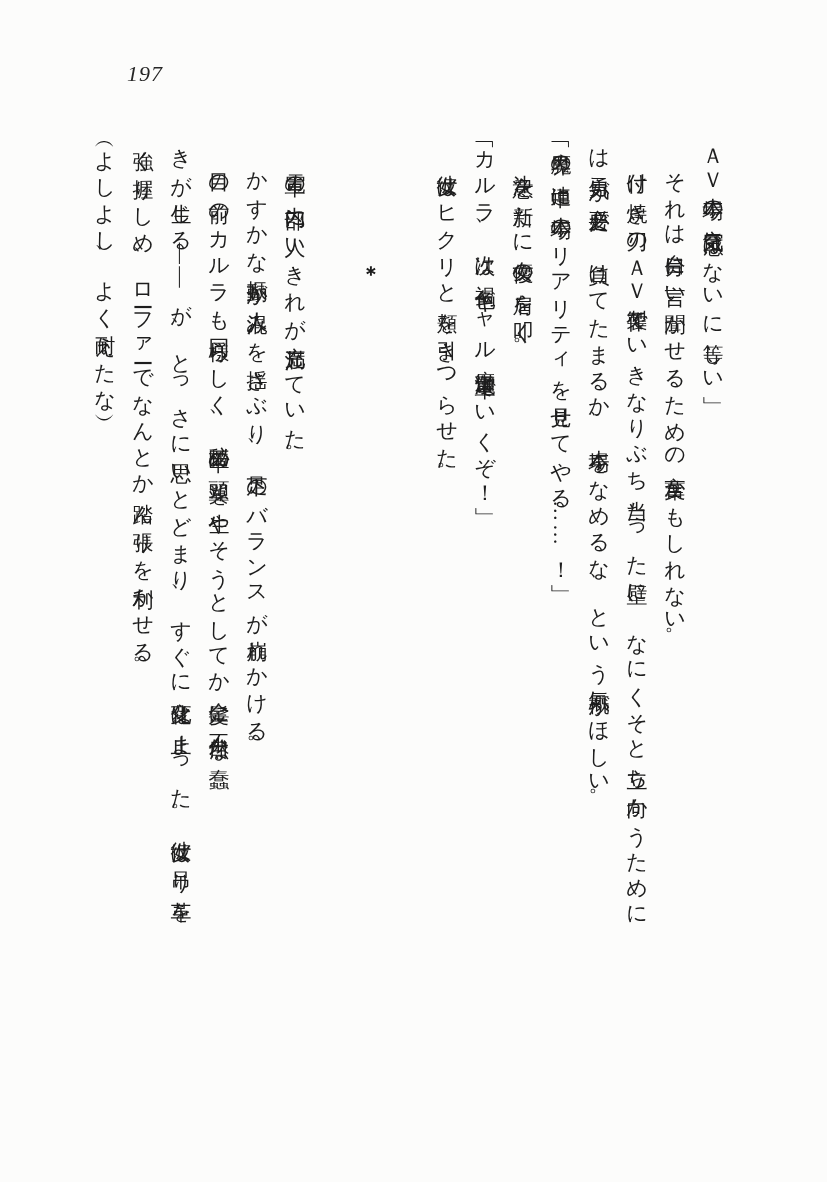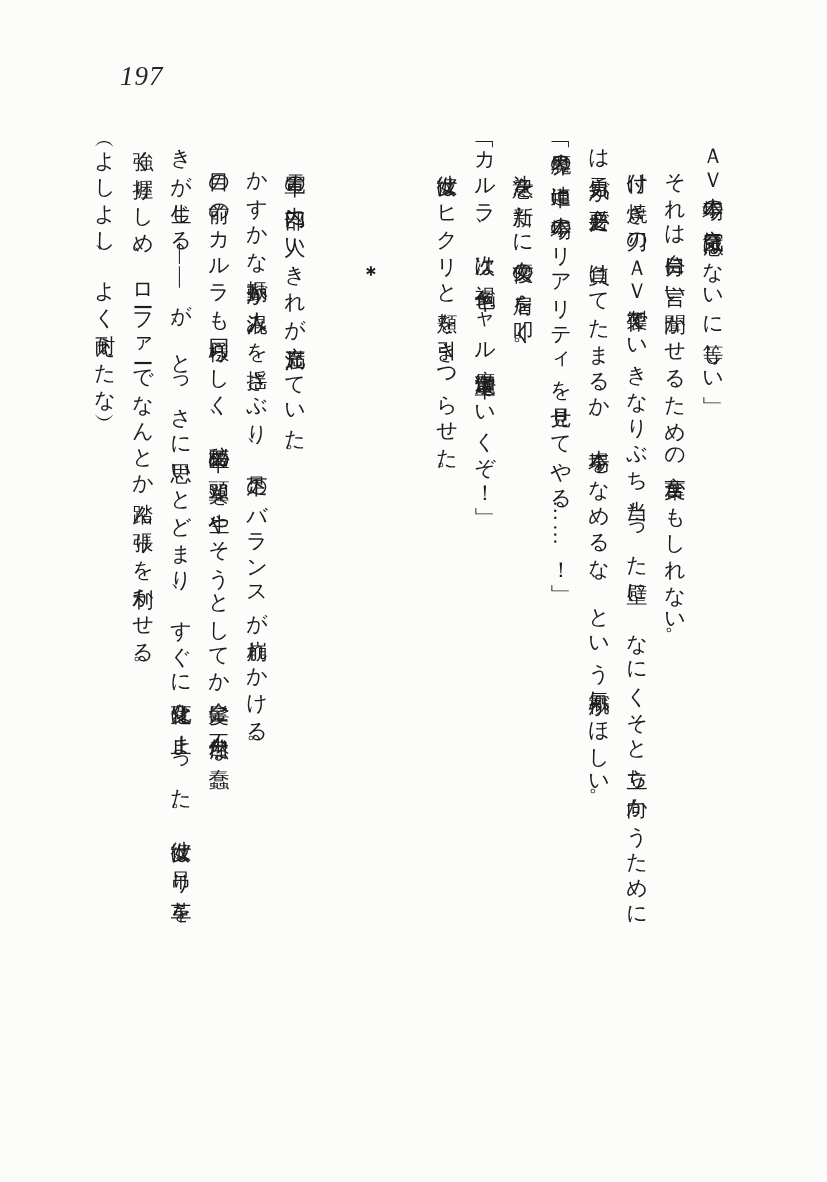--- a/index.html
+++ b/index.html
@@ -12,22 +12,22 @@
     height: 1182px;
     background: #fcfcfb;
     overflow: hidden;
     font-family: "Liberation Serif", "DejaVu Serif", serif;
     color: #1d1d1d;
   }
 
   .page-number {
     position: absolute;
     top: 61px;
-    left: 120px;
-    font-size: 27px;
+    left: 127px;
+    font-size: 22px;
     font-style: italic;
     letter-spacing: 1px;
     color: #262626;
   }
 
   .text-block {
     position: absolute;
     top: 134px;
     right: 95px;
     height: 904px;

